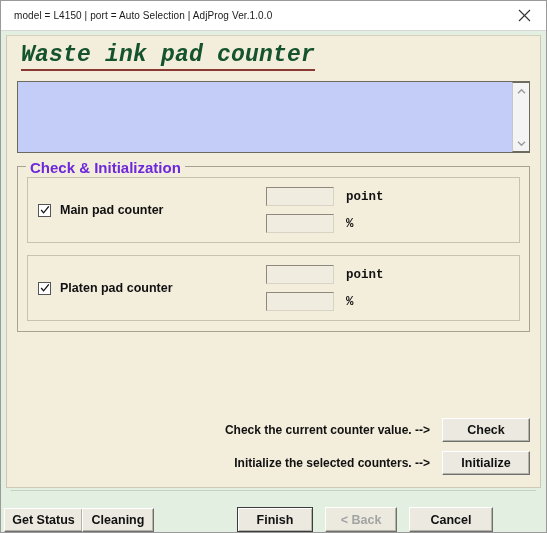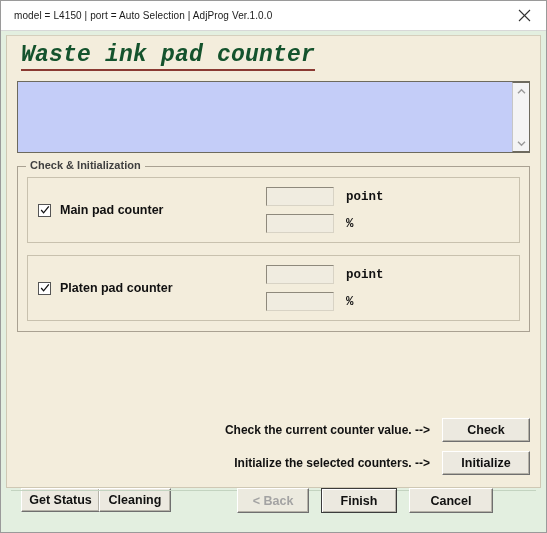--- a/index.html
+++ b/index.html
@@ -146,22 +146,22 @@
     padding: 10px 9px 10px 9px;
   }
   #groupbox-legend {
     position: absolute;
     top: -8px;
     left: 8px;
     background: #f3eddc;
     padding: 0 4px;
     font-family: "Liberation Sans", sans-serif;
     font-weight: bold;
-    font-size: 11px;
-    color: #404040;
+    font-size: 15px;
+    color: #6d28d9;
     white-space: nowrap;
   }
 
   
   .counter-block {
     border: 1px solid #c8c1ae;
     box-sizing: border-box;
     padding: 9px 8px 9px 10px;
     display: flex;
     align-items: center;
@@ -270,23 +270,23 @@
     box-shadow: inset 1px 1px 0 #ffffff, inset -1px -1px 0 #b5b2a8;
   }
 
   
   #footer {
     height: 44px;
     min-height: 44px;
     background: #e3efe0;
     box-sizing: border-box;
     position: relative;
-    padding: 0 20px;
-    display: flex;
-    align-items: flex-start;
+    padding: 0 3px;
+    display: flex;
+    align-items: flex-end;
   }
   #footer-sep {
     position: absolute;
     top: 2px;
     left: 10px;
     right: 10px;
     height: 1px;
     background: #c3d3c0;
   }
   #footer-left { display: flex; }
@@ -402,19 +402,19 @@
     </div>
   </div>
 
   <div id="footer">
     <div id="footer-sep"></div>
     <div id="footer-left">
       <div class="btn" id="btn-get-status">Get Status</div>
       <div class="btn" id="btn-cleaning">Cleaning</div>
     </div>
     <div id="footer-right">
+      <div class="btn default-btn" id="btn-finish">Finish</div>
       <div class="btn disabled" id="btn-back">&lt; Back</div>
-      <div class="btn default-btn" id="btn-finish">Finish</div>
       <div class="btn" id="btn-cancel">Cancel</div>
     </div>
   </div>
 
 </div>
 
 </body></html>

